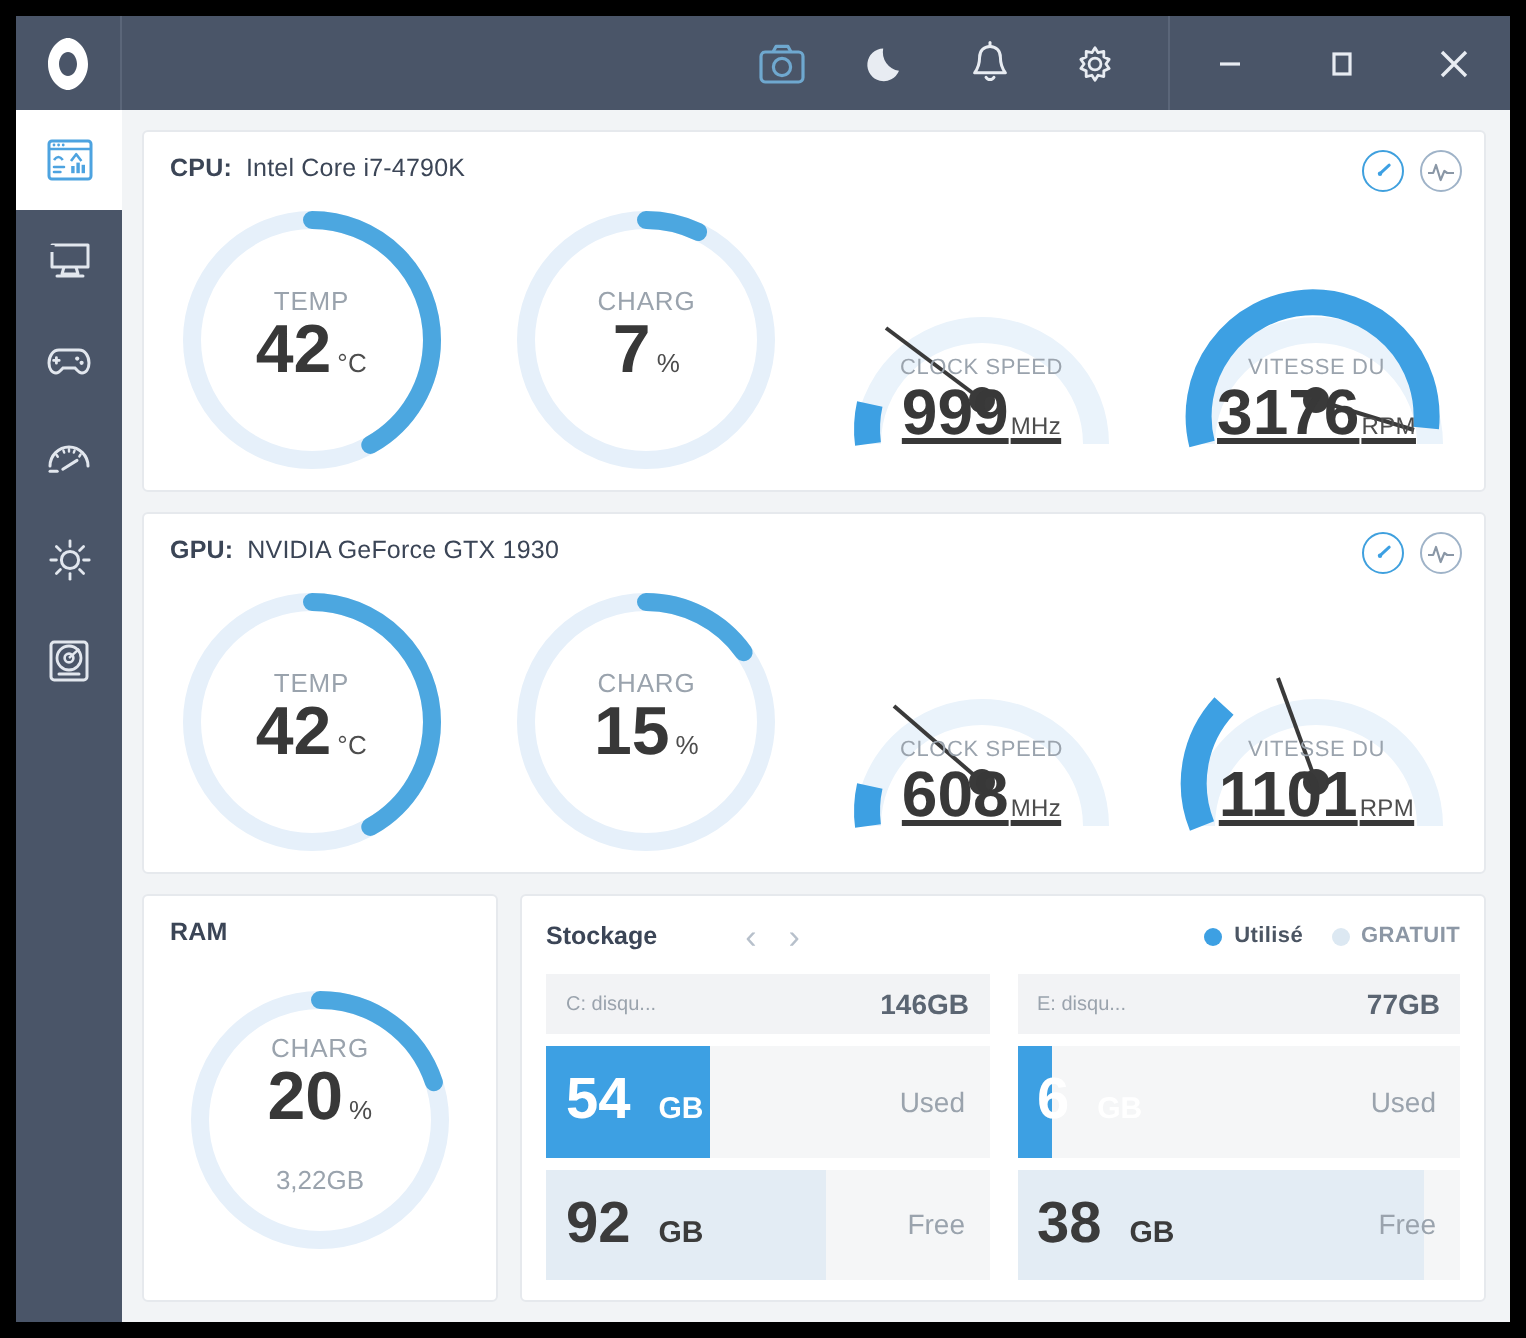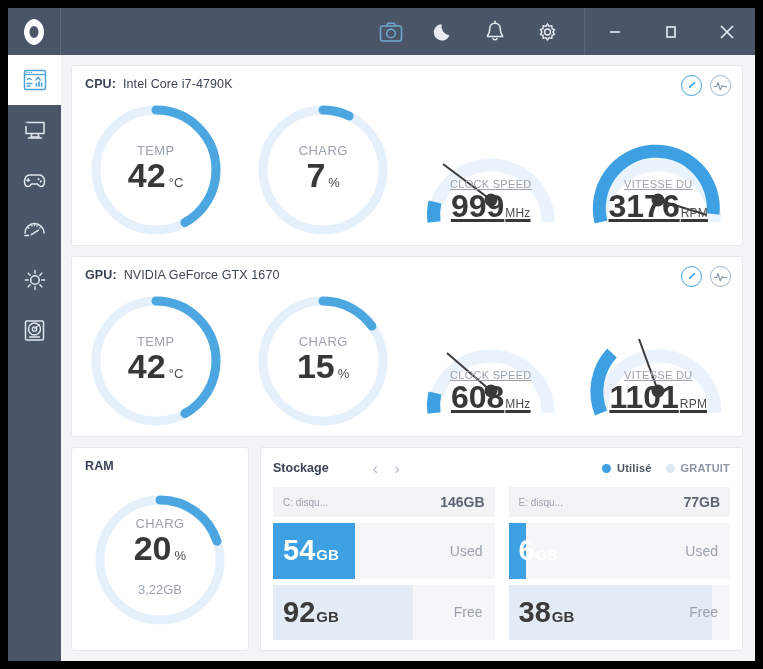--- a/index.html
+++ b/index.html
@@ -124,21 +124,21 @@
   }
   .g-val .u { font-size: 13px; font-weight: 400; color: #4d4d4d; margin-left: 3px; letter-spacing:.2px;}
   .g-sub { font-size: 13px; color: #9aa3ad; margin-top: 16px; }
 
   
   .circ-text { top: 50%; transform: translateY(-54%); }
   .circ-text .g-label { width: 86px; margin: 0 auto; }
 
   
   .speedo-text { top: 56%; }
-  .speedo-text .g-label { font-size: 11px; letter-spacing: .3px; width: 100px; margin: 0 auto; text-decoration: underline; }
+  .speedo-text .g-label { font-size: 11px; letter-spacing: .3px; width: 100px; margin: 0 auto; }
   .speedo-text .g-val { font-size: 32px; text-decoration: underline; }
   .speedo-text .g-val .u { font-size: 12px; margin-left: 1px; }
 
   
   .bottom-row { flex: 1 1 auto; display: flex; gap: 11px; min-height: 0; }
   .ram-card { flex: 0 0 178px; position: relative; }
   .ram-gauge {
     position: absolute; left: 0; right: 0; top: 30px; bottom: 8px;
     display: flex; align-items: center; justify-content: center;
   }
@@ -180,21 +180,21 @@
     display: flex; align-items: center;
     min-height: 0;
   }
   .bar-fill { position: absolute; left: 0; top: 0; bottom: 0; }
   .bar-fill.used { background: #3da0e3; }
   .bar-fill.free { background: #e3ecf4; }
   .bar-val {
     position: relative; z-index: 2; padding-left: 10px;
     font-size: 29px; font-weight: 700; line-height: 1;
   }
-  .bar-val .u { font-size: 15px; margin-left: 1px; }
+  .bar-val .u { font-size: 15px; margin-left: 14px; }
   .bar-tag {
     position: relative; z-index: 2; margin-left: auto; padding-right: 12px;
     font-size: 14px; color: #9aa3ad; text-align: right;
   }
   .used .bar-val, .bar-row.used-row .bar-val { color: #ffffff; }
   .bar-row.free-row .bar-val { color: #3b3b3b; }
 </style>
 </head>
 <body>
 
@@ -401,21 +401,21 @@
                 <div class="g-label">VITESSE DU</div>
                 <div class="g-val"><span>3176</span><span class="u">RPM</span></div>
               </div>
             </div>
           </div>
         </div>
       </div>
 
       <div class="card hw-card">
         <div class="card-title">
-          <b>GPU:</b><span class="model">NVIDIA GeForce GTX 1670</span>
+          <b>GPU:</b><span class="model">NVIDIA GeForce GTX 1930</span>
         </div>
         <div class="card-tools">
           <div class="round-ico on">
             <svg width="13" height="13" viewBox="0 0 13 13">
               <path d="M9.6 3.6 L5.4 7.4" stroke="#3da0e3" stroke-width="1.5" stroke-linecap="round"></path>
               <circle cx="5" cy="7.9" r="1.1" fill="#3da0e3"></circle>
             </svg>
           </div>
           <div class="round-ico">
             <svg width="15" height="12" viewBox="0 0 15 12">

